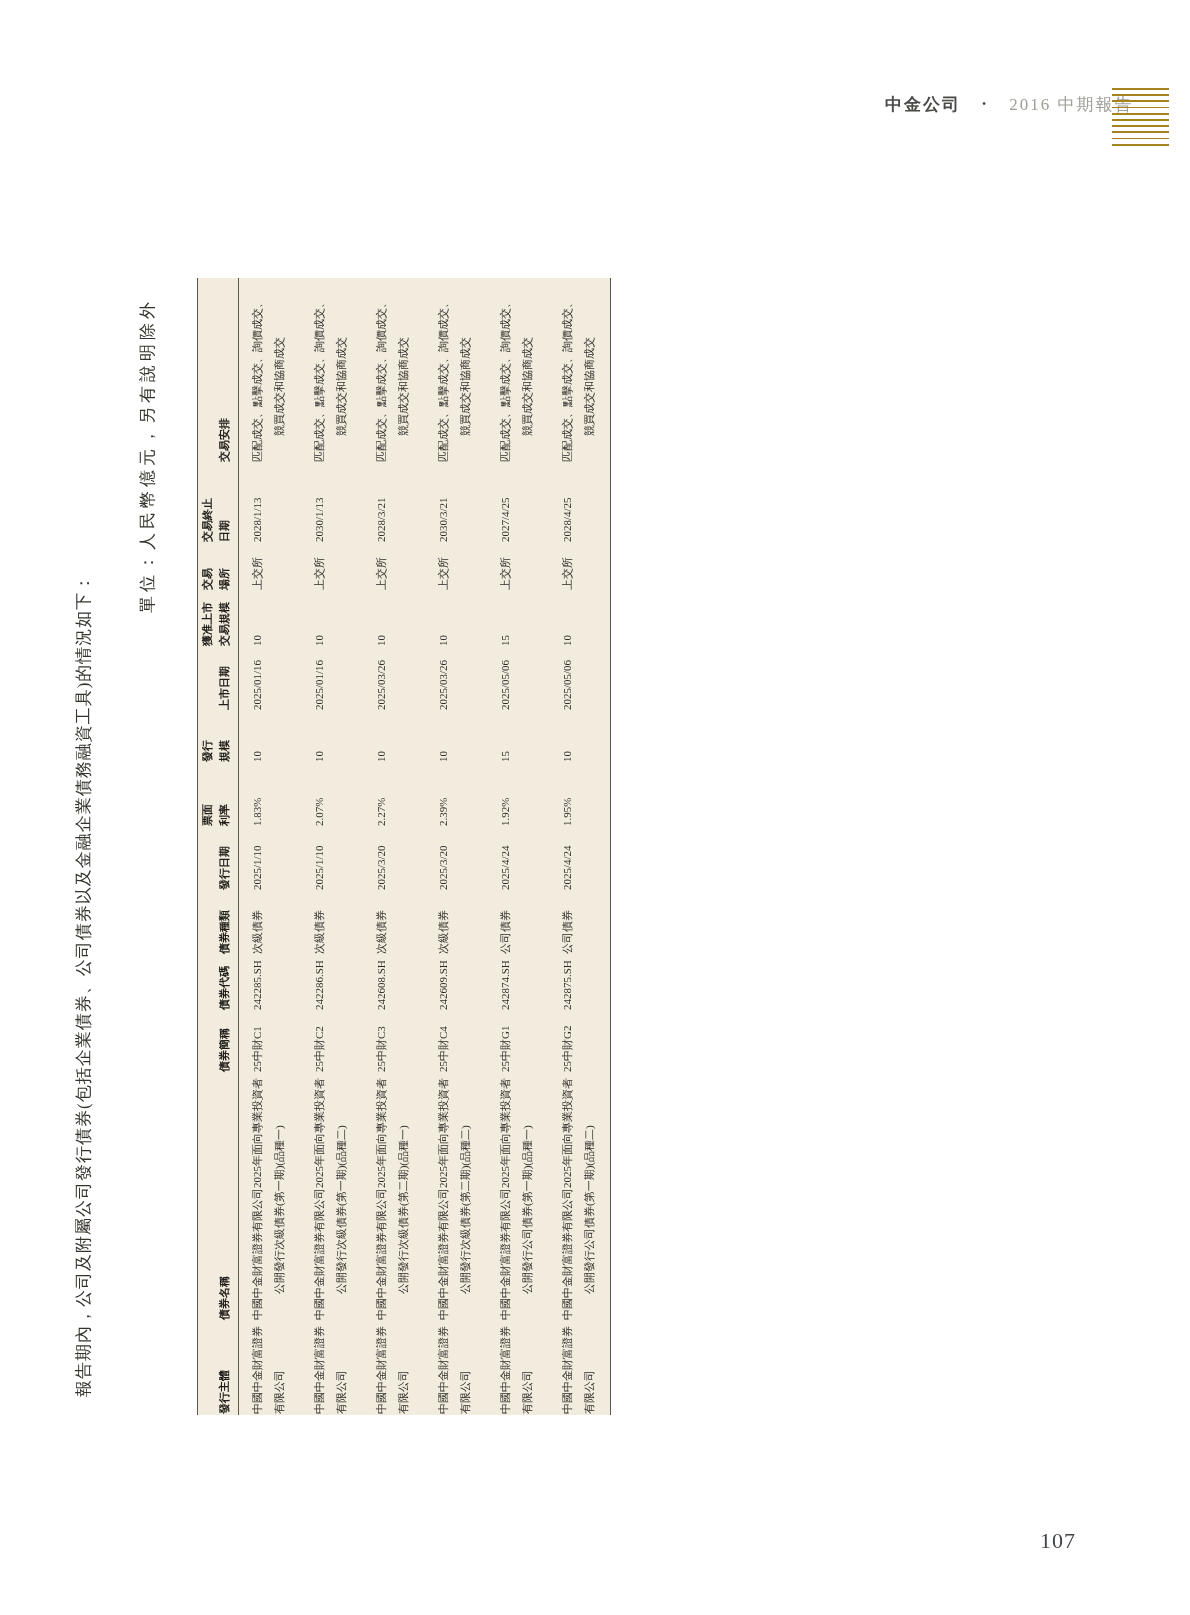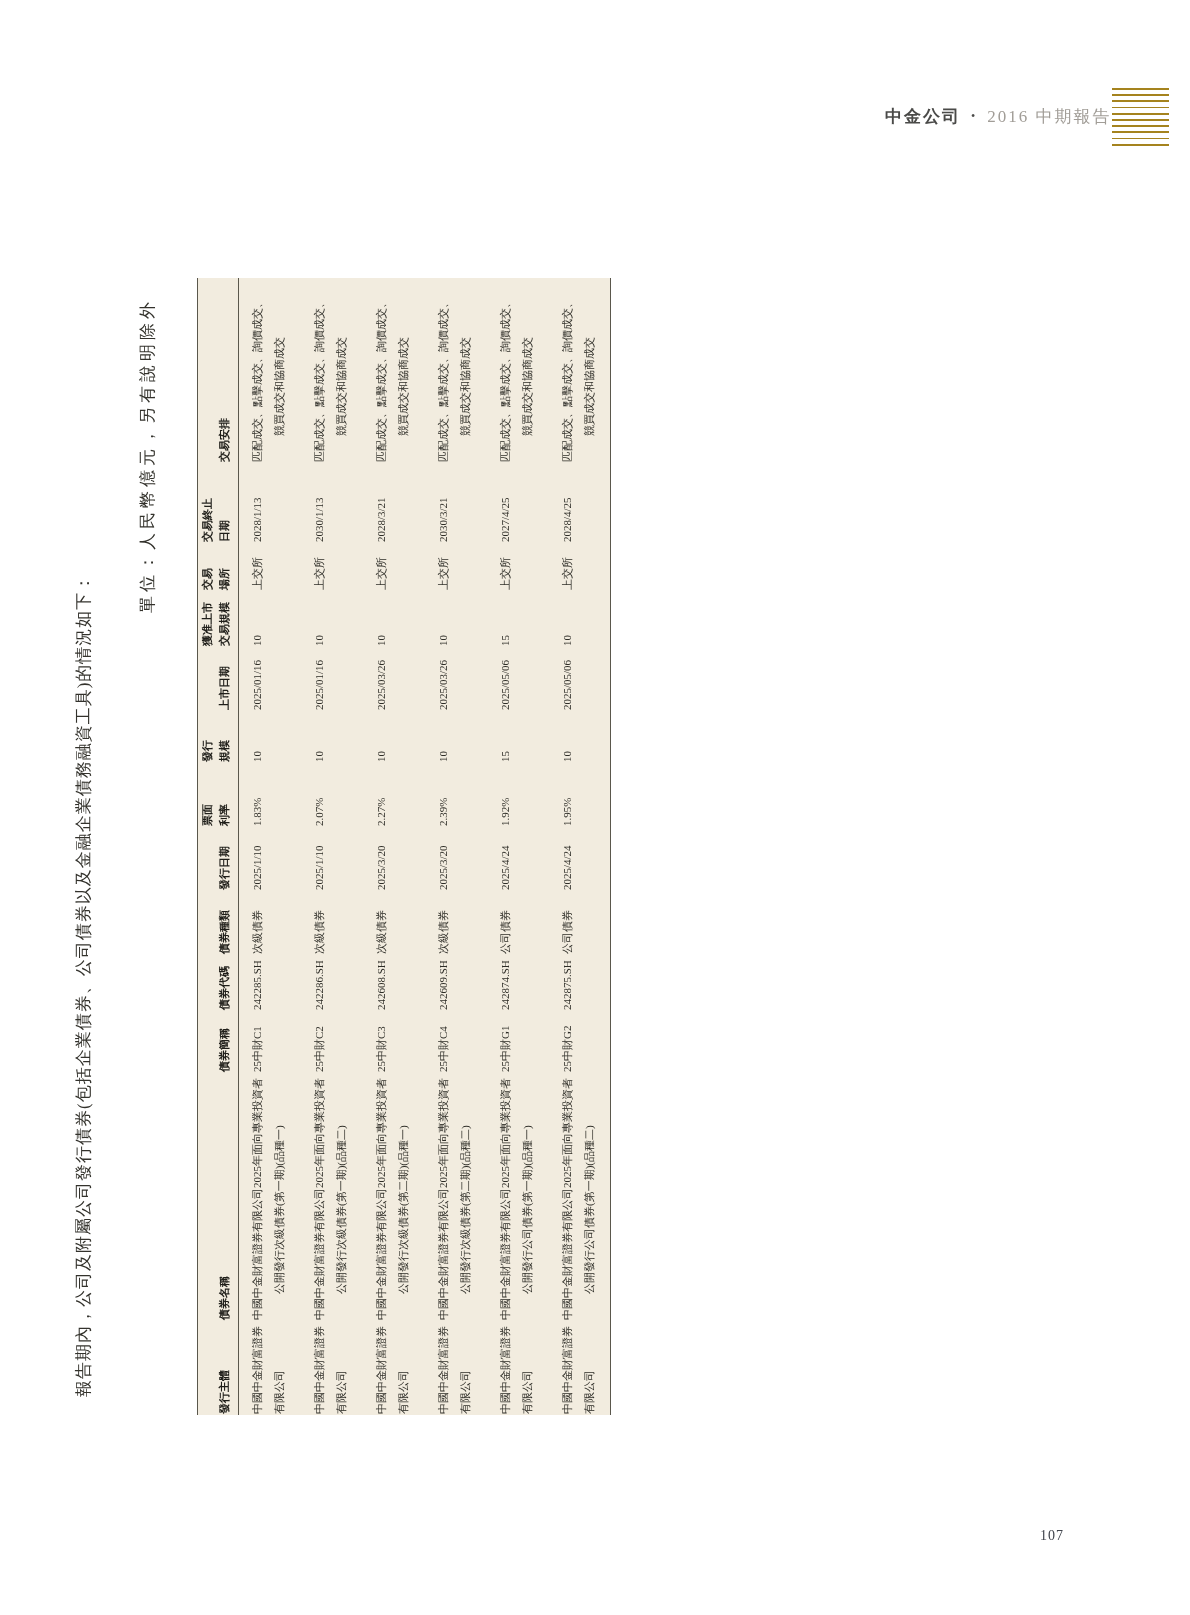--- a/index.html
+++ b/index.html
@@ -5,22 +5,22 @@
   html,body{margin:0;padding:0;}
   body{
     width:1190px;height:1615px;position:relative;overflow:hidden;
     background:#ffffff;
     font-family:"Liberation Serif","DejaVu Serif",serif;
     color:#33322c;
   }
   
   .doc-header{
     position:absolute;left:885px;top:93px;
-    display:flex;align-items:center;gap:10px;
-    font-size:17px;letter-spacing:2px;white-space:nowrap;margin-top:12px;
+    display:flex;align-items:center;gap:21px;
+    font-size:17px;letter-spacing:2px;white-space:nowrap;
   }
   .doc-header .brand{color:#4a4a48;font-weight:bold;}
   .doc-header .dot{color:#4a4a48;font-size:12px;}
   .doc-header .report{color:#a19d97;}
   .logo-stripes{
     position:absolute;left:1112px;top:88px;width:57px;height:60px;
     background:repeating-linear-gradient(to bottom,#a5831e 0px,#a5831e 1.8px,transparent 1.8px,transparent 6.2px);
   }
   
   .rot-outer{position:absolute;left:70px;top:240px;width:545px;height:1175px;}
@@ -60,21 +60,21 @@
   }
   table.bond-table tbody tr{height:62px;}
   table.bond-table td{
     vertical-align:top;padding:7px 2px 0 1px;line-height:22px;
     white-space:nowrap;
   }
   table.bond-table td .indent{padding-left:26px;}
   
   .page-number{
     position:absolute;left:1040px;top:1528px;
-    font-size:14px;color:#3f434b;letter-spacing:1px;
+    font-size:22px;color:#3f434b;letter-spacing:1px;
   }
 </style>
 </head>
 <body>
 
 <div class="doc-header">
   <span class="brand">中金公司</span>
   <span class="dot">•</span>
   <span class="report">2016 中期報告</span>
 </div>

